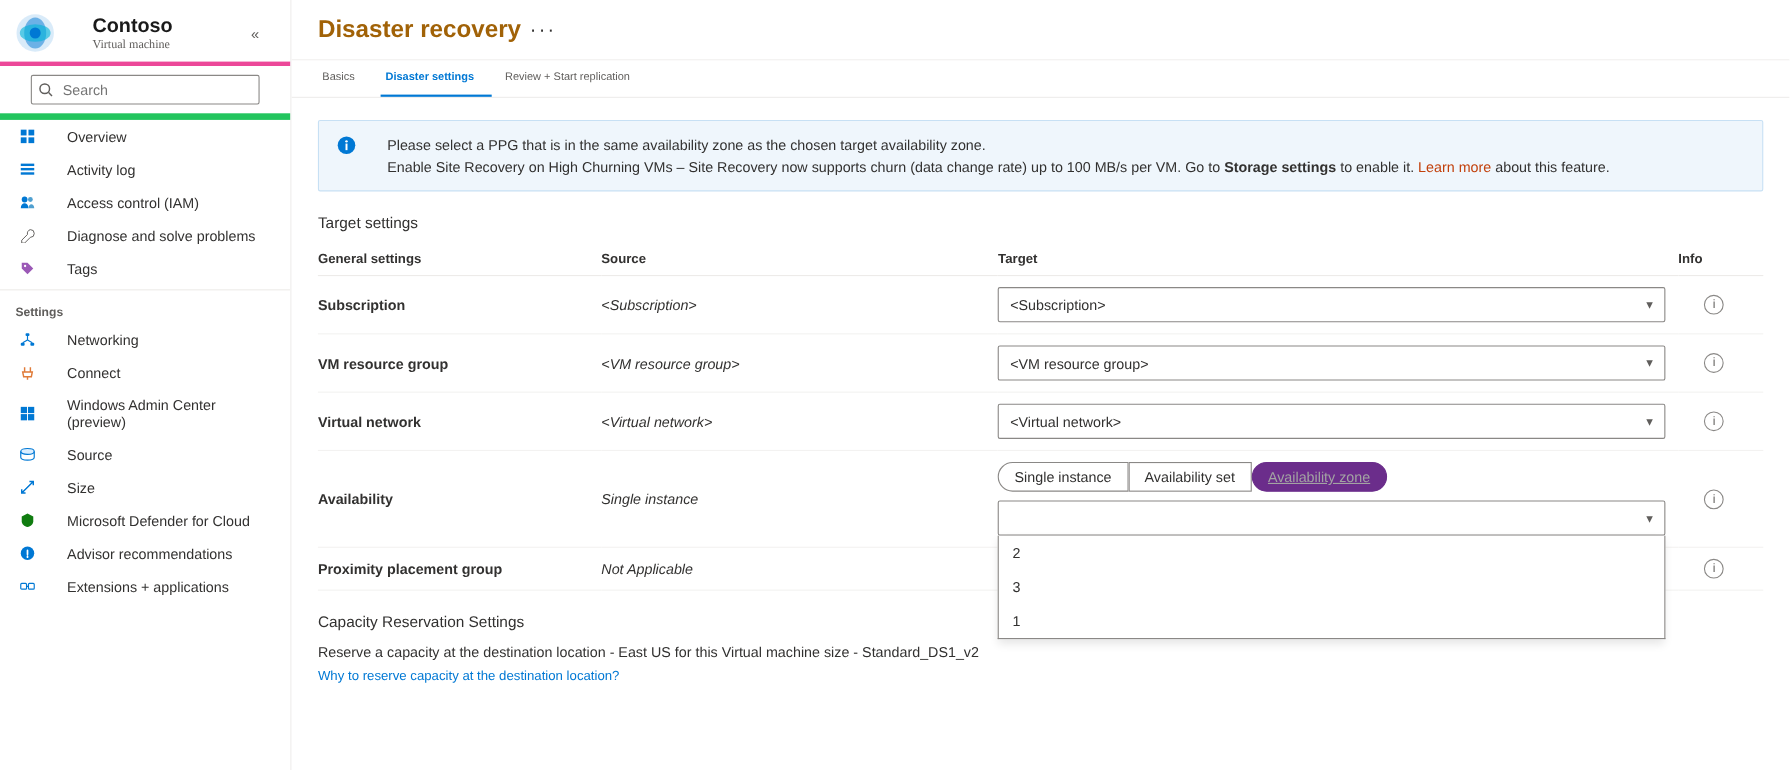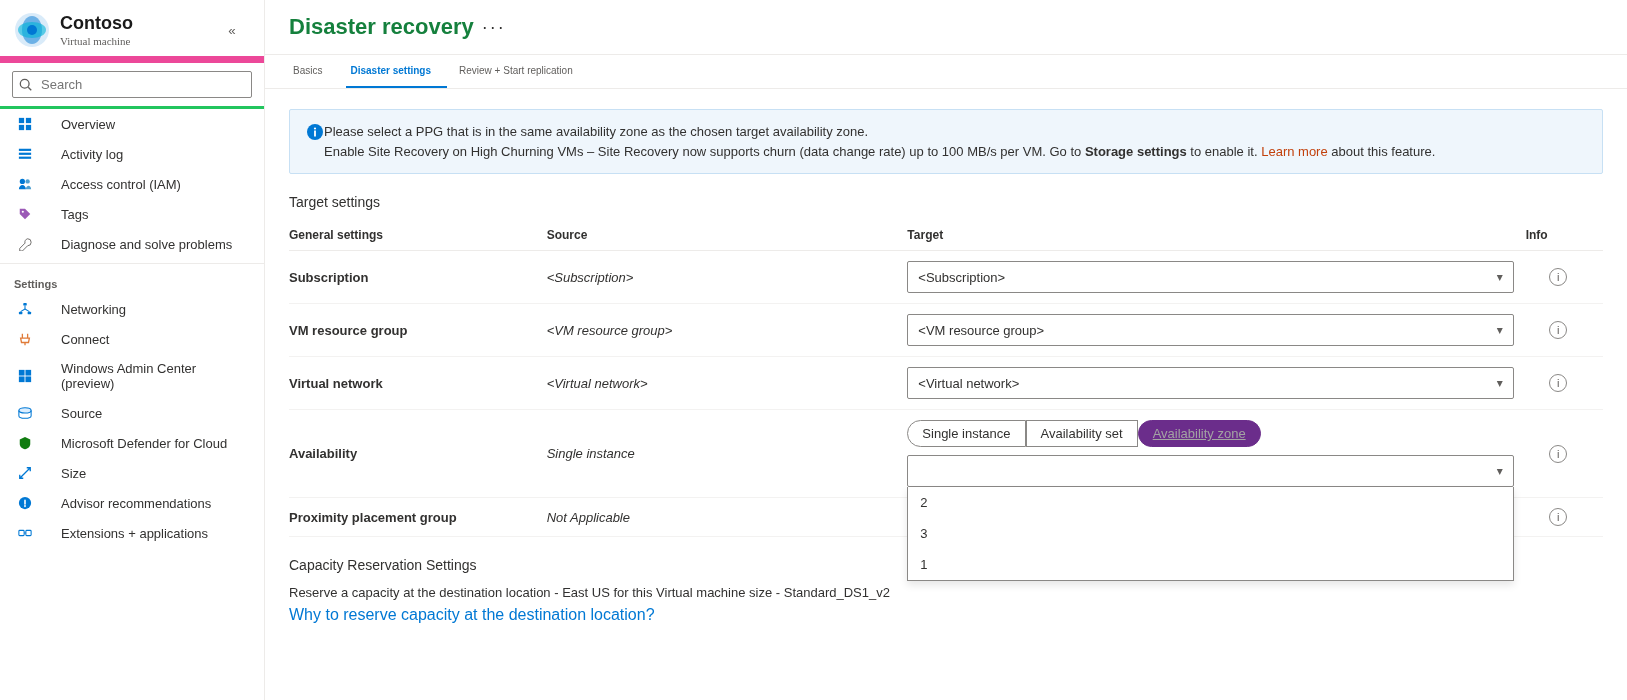--- a/index.html
+++ b/index.html
@@ -13,41 +13,42 @@
       border-right: 1px solid #edebe9;
       display: flex;
       flex-direction: column;
       overflow-y: auto;
       height: 100%;
     }
     .sidebar-header {
       display: flex;
       align-items: center;
       padding: 12px 14px 8px 14px;
-      border-bottom: 7px solid #ec4899;
+      border-bottom: 4px solid #ec4899;
+      gap: 24px;
     }
     .sidebar-logo {
       width: 36px;
       height: 36px;
       margin-right: 10px;
     }
     .sidebar-title {
       font-size: 18px;
       font-weight: 600;
       color: #1a1a1a;
       line-height: 1.2;
     }
     .sidebar-subtitle {
       font-size: 11px;
       color: #605e5c;
       font-family: Liberation Serif, serif;
     }
     .sidebar-search {
-      padding: 8px 12px;
-      border-bottom: 3px solid #22c55e;
+      padding: 8px 28px;
+      border-bottom: 6px solid #22c55e;
     }
     .sidebar-search input {
       width: 100%;
       padding: 5px 8px 5px 28px;
       border: 1px solid #8a8886;
       border-radius: 2px;
       font-size: 13px;
       color: #323130;
       background: #fff;
       outline: none;
@@ -121,21 +122,21 @@
       display: flex;
       align-items: center;
       padding: 14px 24px 0 24px;
       gap: 8px;
       border-bottom: 1px solid #edebe9;
       background: #fff;
     }
     .main-title {
       font-size: 22px;
       font-weight: 600;
-      color: #15803d;
+      color: #a16207;
       padding-bottom: 14px;
       text-align: right;
     }
     .more-btn {
       cursor: pointer;
       color: #323130;
       padding-bottom: 14px;
       font-size: 18px;
       letter-spacing: 2px;
     }
@@ -173,21 +174,21 @@
     }
 
     
     .info-banner {
       background: #eff6fc;
       border: 1px solid #c7e0f4;
       border-radius: 2px;
       padding: 12px 16px;
       margin-bottom: 20px;
       display: flex;
-      gap: 0;
+      gap: 28px;
       align-items: flex-start;
     }
     .info-banner .info-icon {
       color: #0078d4;
       font-size: 16px;
       margin-top: 1px;
       flex-shrink: 0;
     }
     .info-banner-text {
       font-size: 13px;
@@ -329,21 +330,21 @@
       margin-top: 20px;
     }
     .capacity-text {
       font-size: 13px;
       color: #323130;
       margin-bottom: 6px;
     }
     .capacity-link {
       color: #0078d4;
       text-decoration: none;
-      font-size: 16px;
+      font-size: 12px;
     }
 
     
     ::-webkit-scrollbar { width: 6px; }
     ::-webkit-scrollbar-track { background: #f3f2f1; }
     ::-webkit-scrollbar-thumb { background: #c8c6c4; border-radius: 3px; }
   </style>
 </head>
 <body>
 
@@ -401,33 +402,33 @@
             <path d="M1 14c0-3 2-5 4-5s4 2 4 5" fill="#0078d4"></path>
             <circle cx="11" cy="5" r="2.5" fill="#50a0d0"></circle>
             <path d="M9 14c0-2.5 1.5-4 3-4s3 1.5 3 4" fill="#50a0d0"></path>
           </svg>
       </span>
       <span>Access control (IAM)</span>
     </div>
     <div class="nav-item">
       <span class="nav-icon">
         <svg width="14" height="14" viewBox="0 0 16 16">
+            <path d="M11 2a4 4 0 0 1 0 8L5 16H2v-3l6-6A4 4 0 0 1 11 2z" stroke="#605e5c" stroke-width="1" fill="none"></path>
+          </svg>
+      </span>
+      <span>Diagnose and solve problems</span>
+    </div>
+    <div class="nav-item">
+      <span class="nav-icon">
+        <svg width="14" height="14" viewBox="0 0 16 16">
             <path d="M2 2h6l6 6-6 6-6-6V2z" fill="#9b59b6"></path>
             <circle cx="5.5" cy="5.5" r="1.2" fill="#fff"></circle>
           </svg>
       </span>
       <span>Tags</span>
-    </div>
-    <div class="nav-item">
-      <span class="nav-icon">
-        <svg width="14" height="14" viewBox="0 0 16 16">
-            <path d="M11 2a4 4 0 0 1 0 8L5 16H2v-3l6-6A4 4 0 0 1 11 2z" stroke="#605e5c" stroke-width="1" fill="none"></path>
-          </svg>
-      </span>
-      <span>Diagnose and solve problems</span>
     </div>
 
     <hr class="nav-divider">
     <div class="nav-section-label">Settings</div>
 
     <div class="nav-item">
       <span class="nav-icon">
         <svg width="14" height="14" viewBox="0 0 16 16">
             <rect x="6" y="1" width="4" height="3" rx="1" fill="#0078d4"></rect>
             <rect x="1" y="11" width="4" height="3" rx="1" fill="#0078d4"></rect>
@@ -464,32 +465,32 @@
         <svg width="14" height="14" viewBox="0 0 16 16">
             <ellipse cx="8" cy="5" rx="7" ry="3" stroke="#0078d4" stroke-width="1.2" fill="#dbeeff"></ellipse>
             <path d="M1 5v6c0 1.7 3.1 3 7 3s7-1.3 7-3V5" stroke="#0078d4" stroke-width="1.2" fill="none"></path>
           </svg>
       </span>
       <span>Source</span>
     </div>
     <div class="nav-item">
       <span class="nav-icon">
         <svg width="14" height="14" viewBox="0 0 16 16">
+            <path d="M2 14L14 2M10 2h4v4M2 10v4h4" stroke="#0078d4" stroke-width="1.5" fill="none"></path>
+          </svg>
+      </span>
+      <span>Size</span>
+    </div>
+    <div class="nav-item">
+      <span class="nav-icon">
+        <svg width="14" height="14" viewBox="0 0 16 16">
             <path d="M8 1L2 4v5c0 3 2.7 5.5 6 6 3.3-.5 6-3 6-6V4L8 1z" fill="#107c10"></path>
           </svg>
       </span>
       <span>Microsoft Defender for Cloud</span>
-    </div>
-    <div class="nav-item">
-      <span class="nav-icon">
-        <svg width="14" height="14" viewBox="0 0 16 16">
-            <path d="M2 14L14 2M10 2h4v4M2 10v4h4" stroke="#0078d4" stroke-width="1.5" fill="none"></path>
-          </svg>
-      </span>
-      <span>Size</span>
     </div>
     <div class="nav-item">
       <span class="nav-icon">
         <svg width="14" height="14" viewBox="0 0 16 16">
             <circle cx="8" cy="8" r="7" fill="#0078d4"></circle>
             <path d="M8 5v4M8 11v1" stroke="#fff" stroke-width="1.8" stroke-linecap="round"></path>
           </svg>
       </span>
       <span>Advisor recommendations</span>
     </div>

